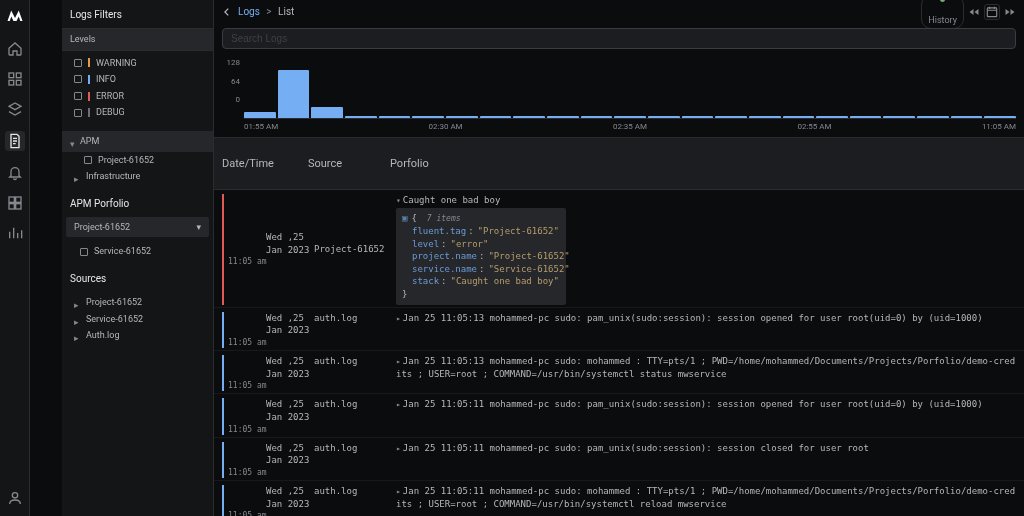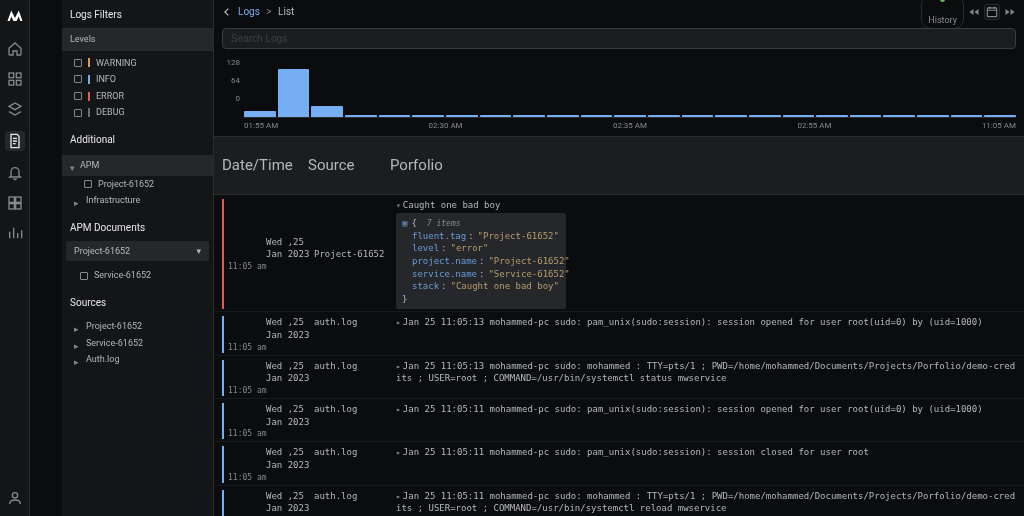--- a/index.html
+++ b/index.html
@@ -143,21 +143,21 @@
   .xlabels {
     display: flex; padding-left: 30px; padding-right: 8px;
     font-size: 8px; color: var(--text-2);
     justify-content: space-between;
     margin-top: 2px; margin-bottom: 4px;
   }
 
   
   .thead {
     display: flex; background: var(--bg-2);
-    font-size: 15px; color: var(--text-1);
+    font-size: 11px; color: var(--text-1);
     padding: 18px 8px;
     border-top: 1px solid var(--line);
     border-bottom: 1px solid var(--line);
   }
   .col-dt { width: 86px; flex-shrink:0; }
   .col-src { width: 82px; flex-shrink:0; }
   .col-msg { flex: 1; min-width:0; }
 
   .rows { overflow: hidden; }
   .row {
@@ -273,37 +273,36 @@
                    <span class="mark" style="background:#e05a58"></span>
                    <span>ERROR</span>
       </div>
       <div class="item">
         <span class="chk"></span>
                    <span class="mark" style="background:#6d6f76"></span>
                    <span>DEBUG</span>
       </div>
     </div>
 
-  <div class="sub">Additional</div>
   <div class="items">
       <div class="sel" style="margin: 0px; border-radius: 0px;">
         <span class="tog">▾</span>
                      <span>APM</span>
       </div>
       <div class="item" style="padding-left: 22px;">
         <span class="chk"></span>
         <span>Project-61652</span>
       </div>
       <div class="item" style="padding-left: 12px;">
         <span class="tog">▸</span>
         <span>Infrastructure</span>
       </div>
     </div>
 
-  <div class="sub">APM Documents</div>
+  <div class="sub">APM Porfolio</div>
   <div class="sel">
     <span>Project-61652</span>
     <span class="chev">▾</span>
   </div>
   <div class="items">
       <div class="item" style="padding-left: 18px;">
         <span class="chk"></span>
                    <span>Service-61652</span>
       </div>
     </div>

